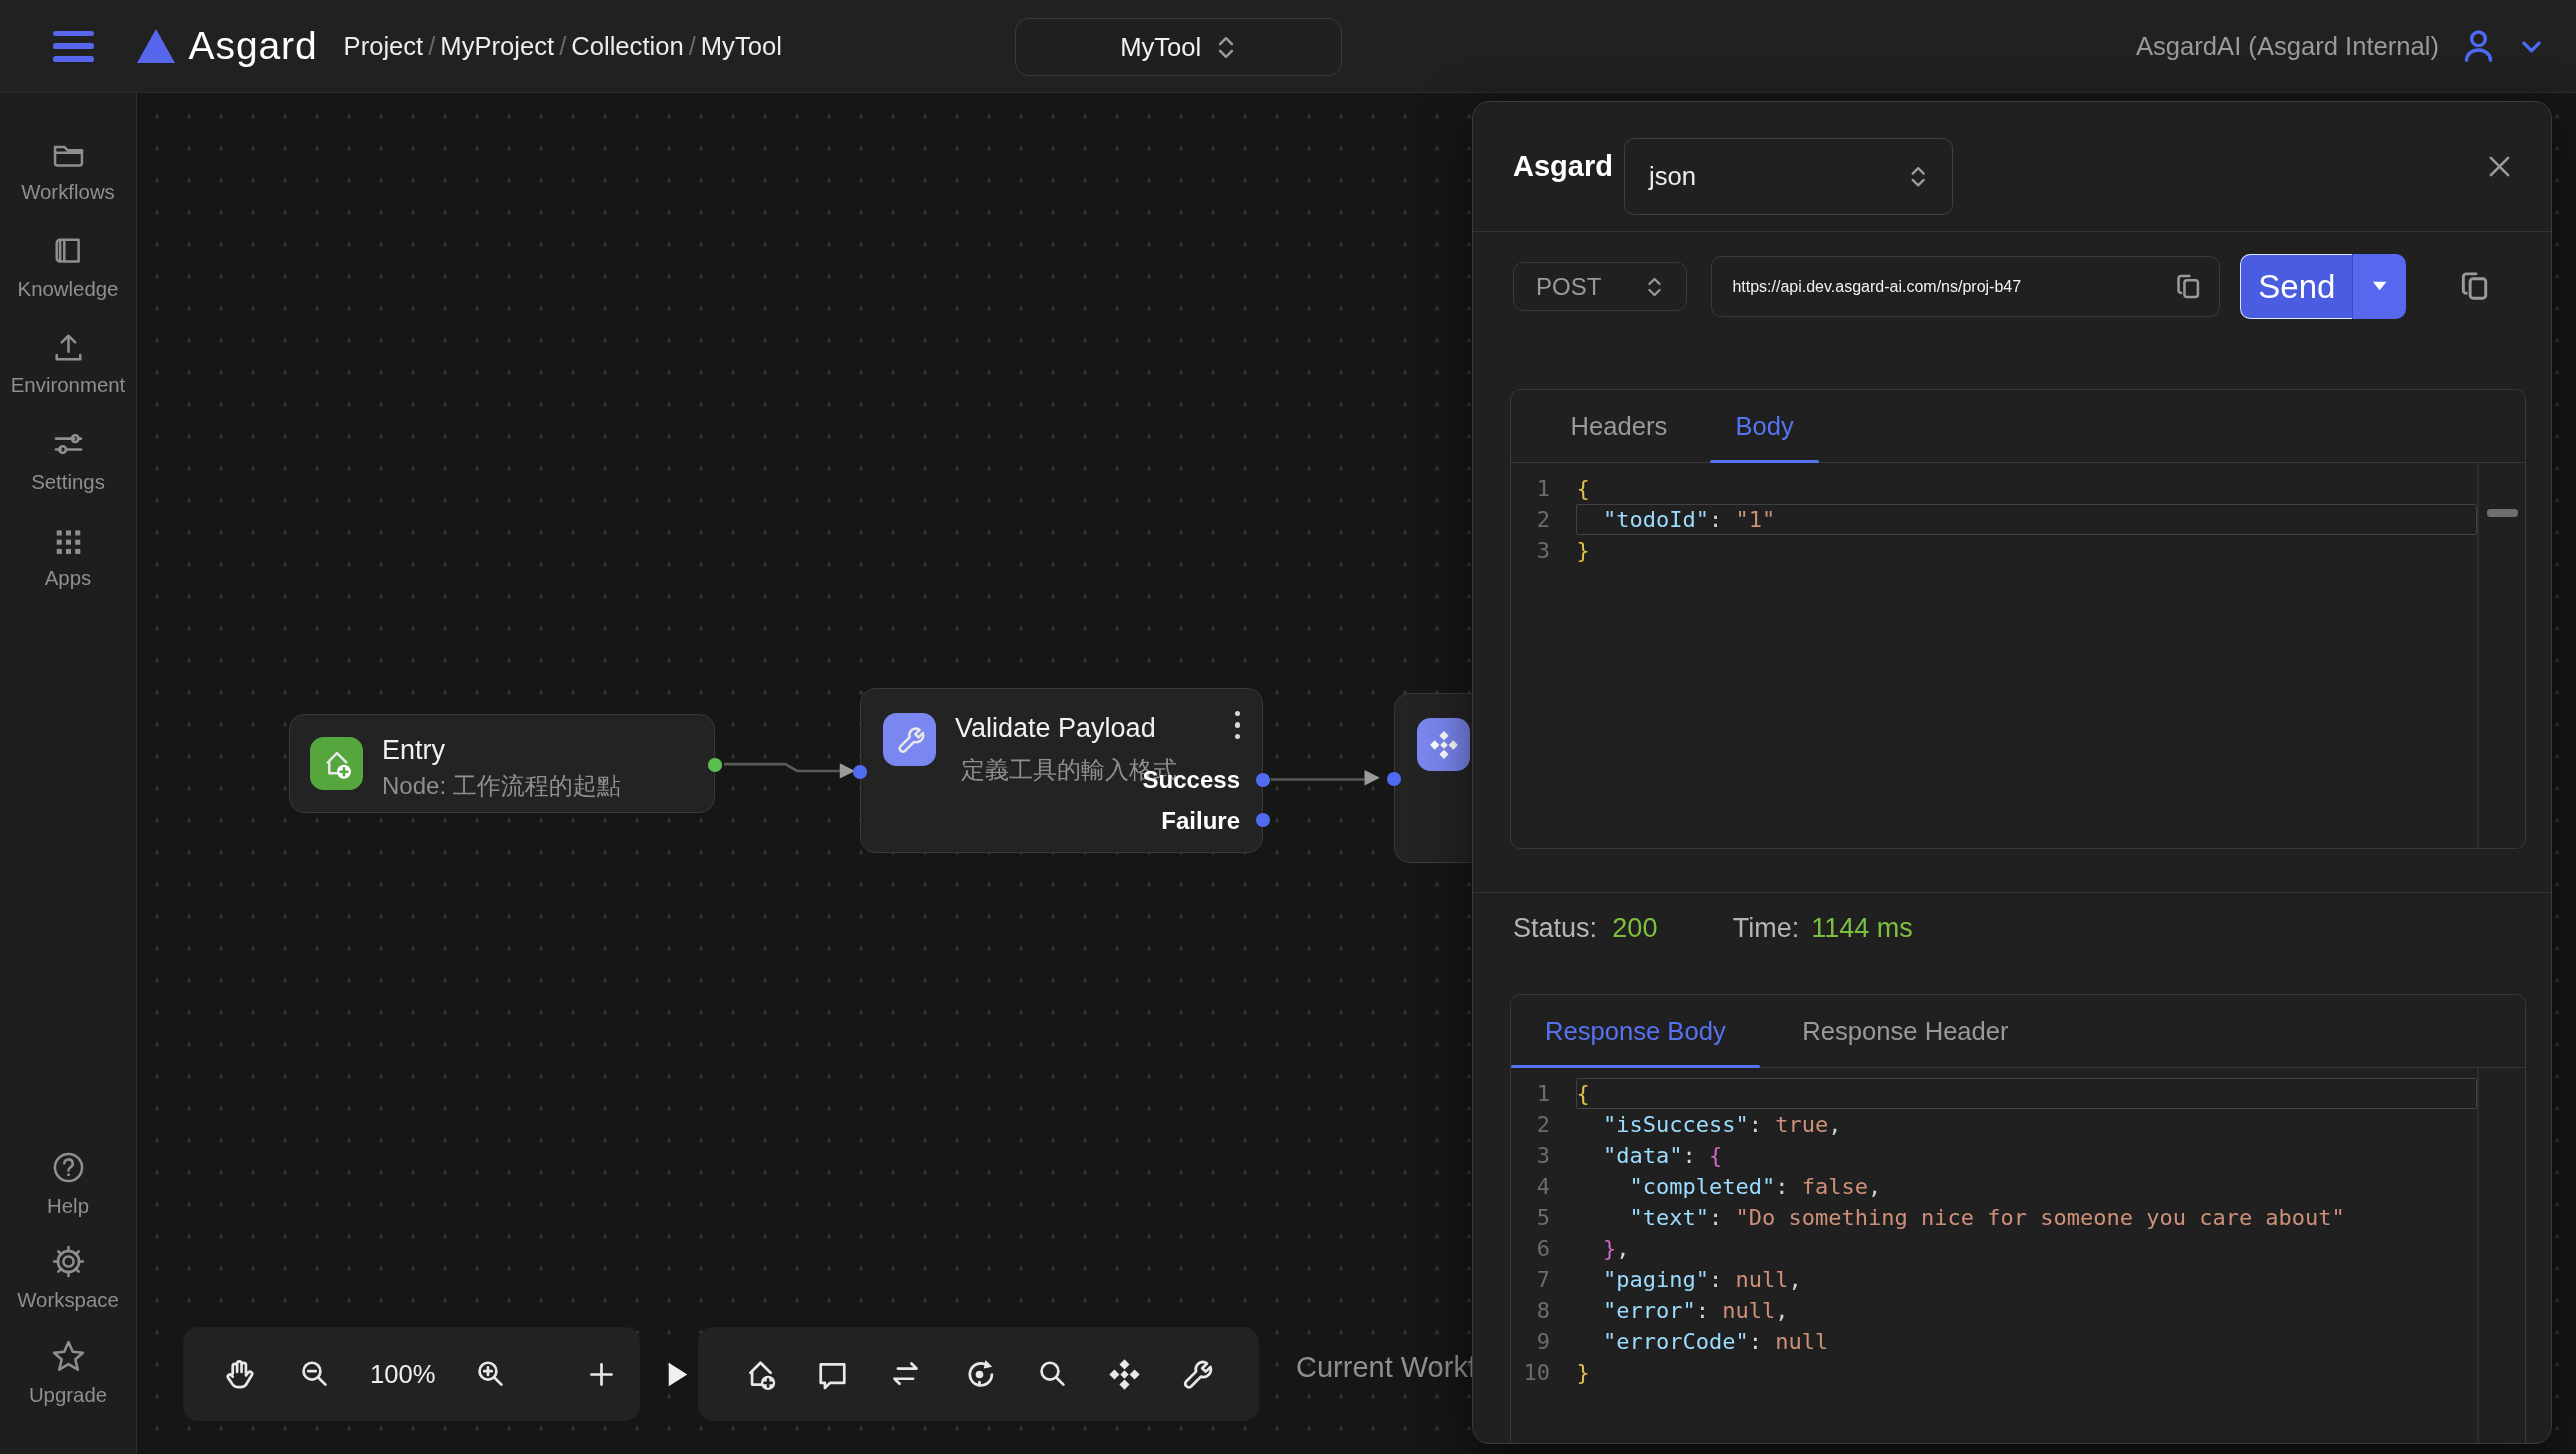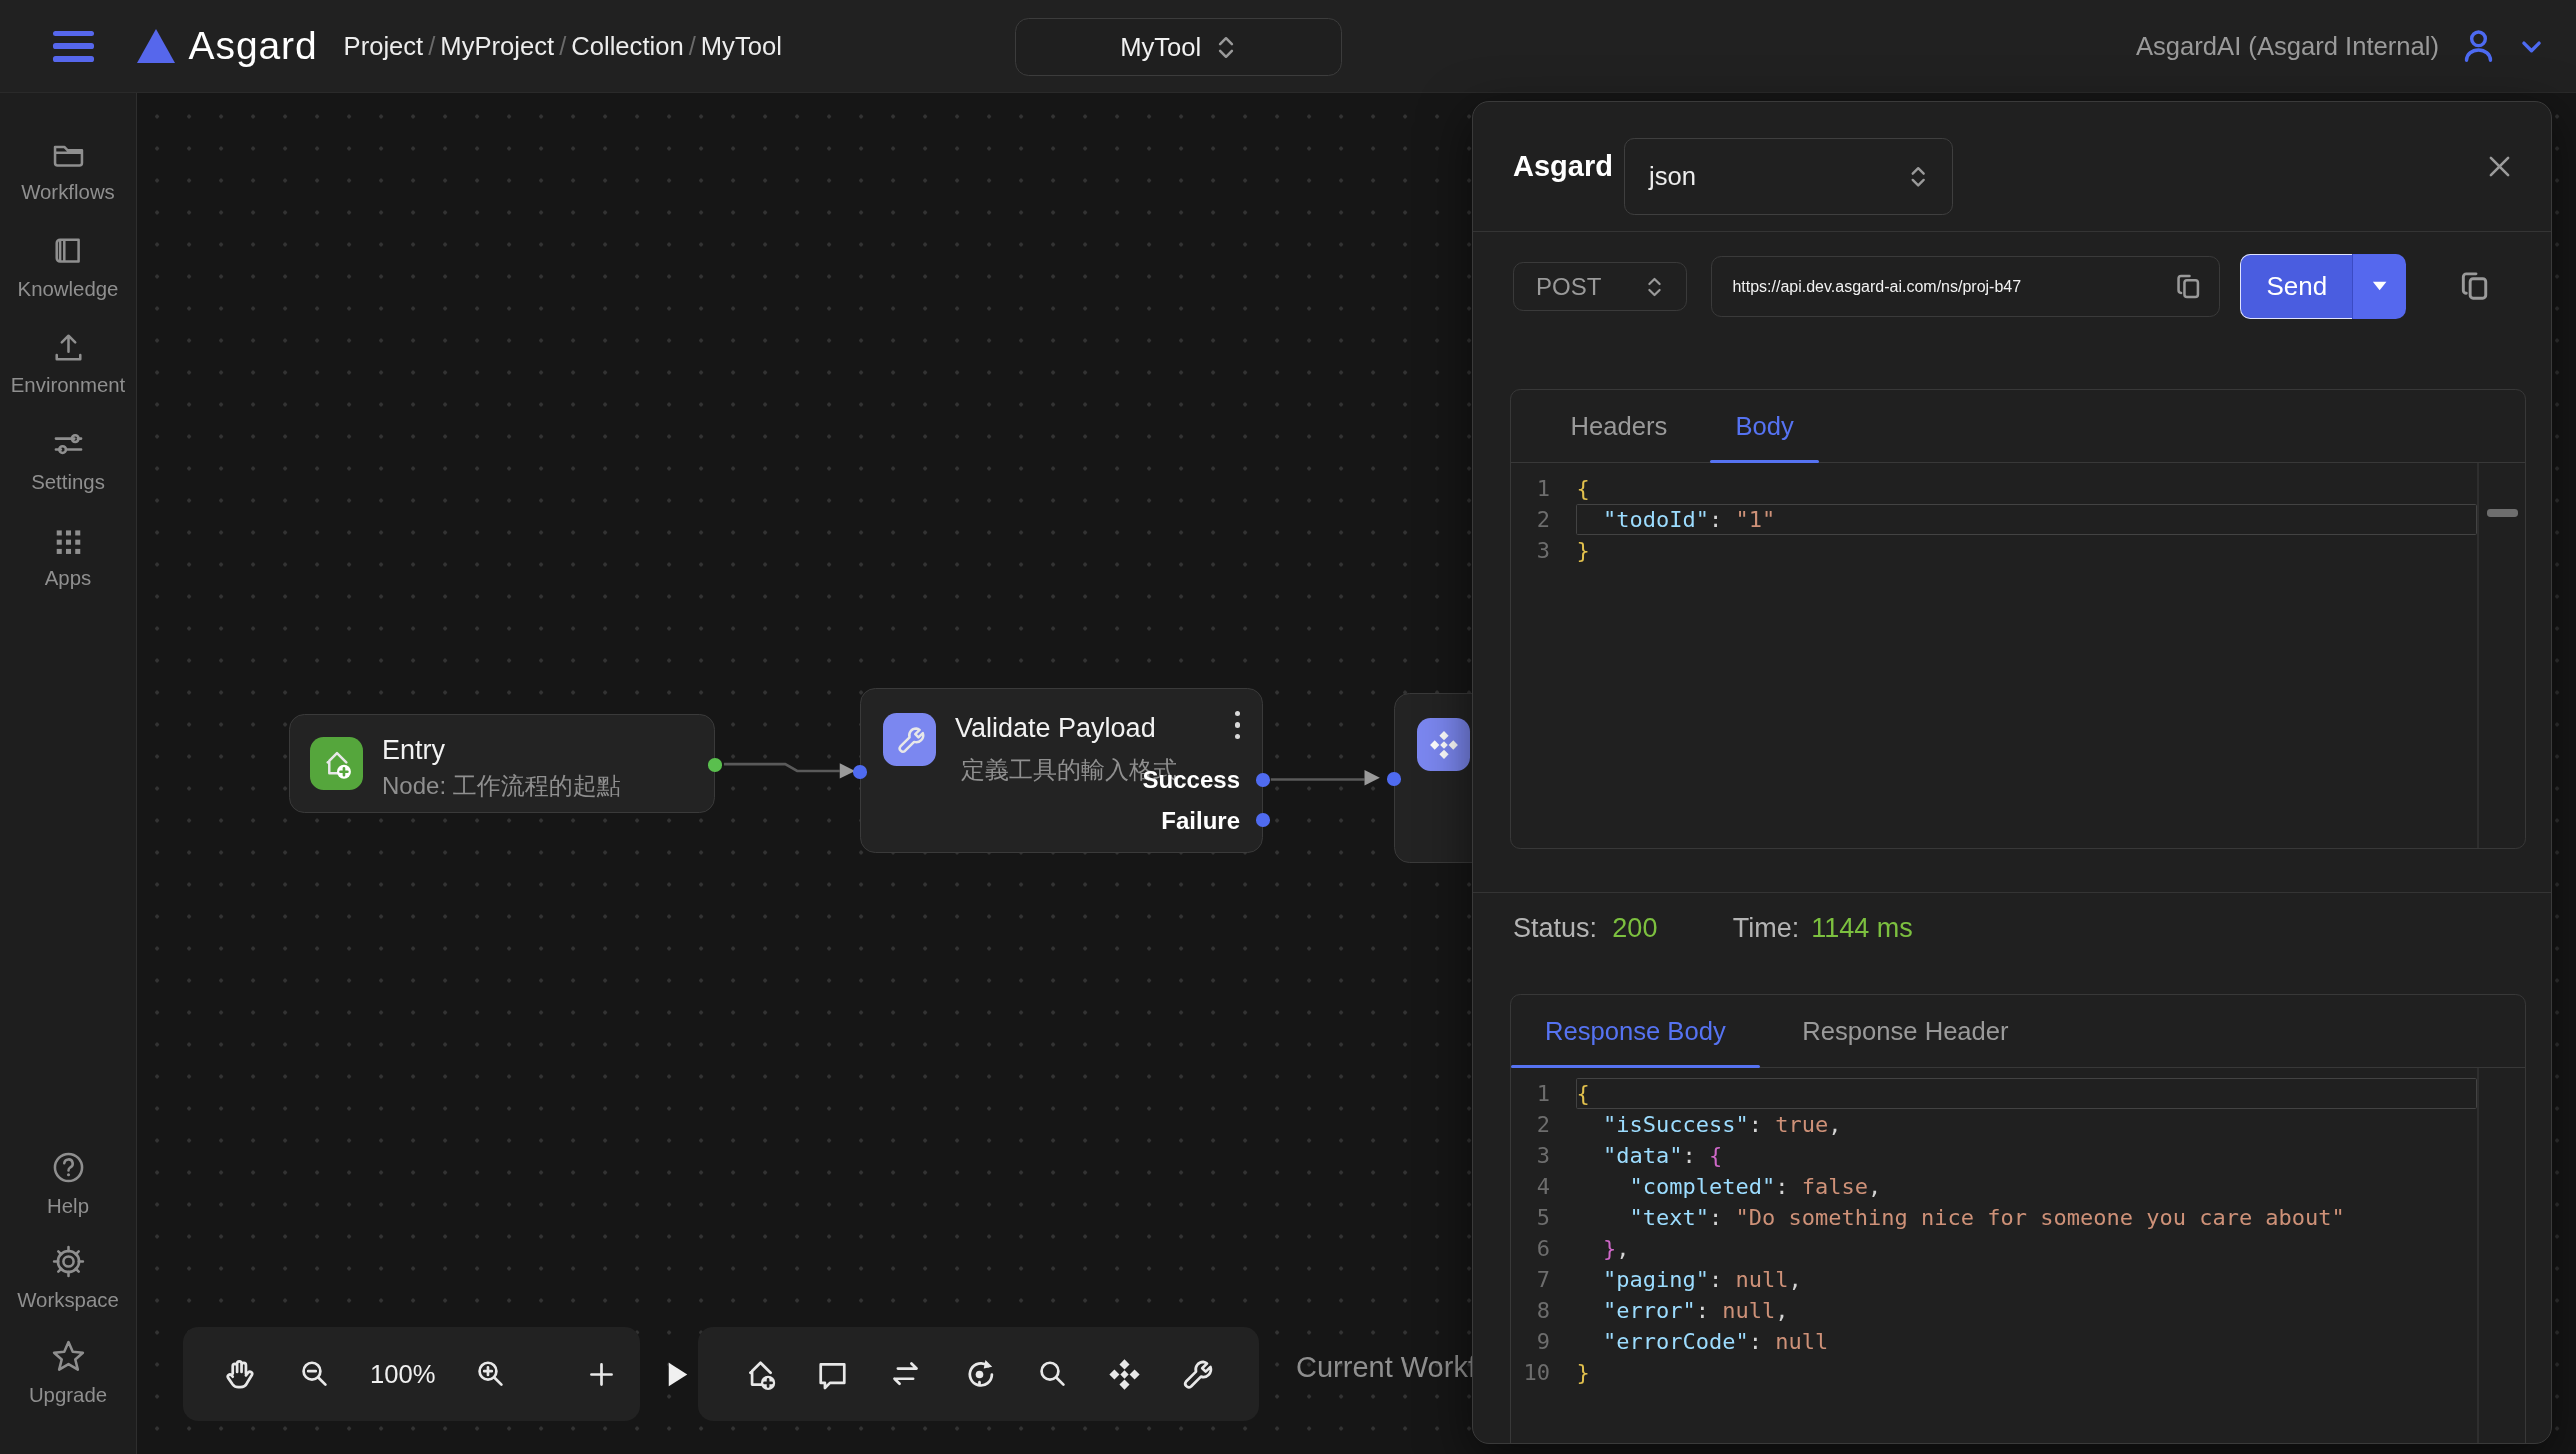--- a/index.html
+++ b/index.html
@@ -50,21 +50,21 @@
               display:flex;align-items:center;padding:0 24px;justify-content:space-between;font-size:25.6px;color:#ececec;cursor:pointer;}
   .close-x{position:absolute;right:36px;top:49px;cursor:pointer;}
   .req-row{position:absolute;top:154px;left:40px;right:40px;height:61px;display:flex;align-items:center;}
   .method-select{width:174px;height:49px;border:1.7px solid #3a3a3a;border-radius:10.2px;display:flex;align-items:center;
                  justify-content:space-between;padding:0 22px;font-size:24px;color:#9a9a9a;box-sizing:border-box;cursor:pointer;}
   .url-box{margin-left:24px;width:509px;height:61px;border:1.7px solid #3a3a3a;border-radius:10.2px;display:flex;align-items:center;
            padding:0 15.3px 0 20.4px;box-sizing:border-box;gap:8.5px;}
   .url-text{flex:1;font-size:16px;color:#f2f2f2;white-space:nowrap;overflow:hidden;}
   .send-group{margin-left:20.4px;display:flex;height:65px;}
   .send-main{width:111px;background:#4a5de0;border:1.7px solid #dfe3ff;border-right:none;border-radius:10.2px 0 0 10.2px;
-             display:flex;align-items:center;justify-content:center;font-size:26px;color:#fff;cursor:pointer;}
+             display:flex;align-items:center;justify-content:center;font-size:33px;color:#fff;cursor:pointer;}
   .send-caret{width:53px;background:#5568ee;border-radius:0 10.2px 10.2px 0;display:flex;align-items:center;justify-content:center;
               border-left:1.7px solid #3b4bc4;cursor:pointer;}
   .copy-alone{margin-left:53px;cursor:pointer;}
   .code-box{position:absolute;left:37px;width:1016px;border:1.7px solid #383838;border-radius:10.2px;box-sizing:border-box;overflow:hidden;}
   .box-req{top:287px;height:460px;}
   .box-resp{top:892px;height:477px;}
   .tabs{height:72px;border-bottom:0.9px solid #383838;display:flex;align-items:stretch;padding-left:34px;gap:17px;}
   .tab{display:flex;align-items:center;padding:0 25.6px;font-size:25.6px;color:#9a9a9a;position:relative;cursor:pointer;}
   .tab.active{color:#5673f2;}
   .tab.active::after{content:"";position:absolute;left:0;right:0;bottom:-0.9px;height:3.4px;background:#5673f2;border-radius:1.7px;}

